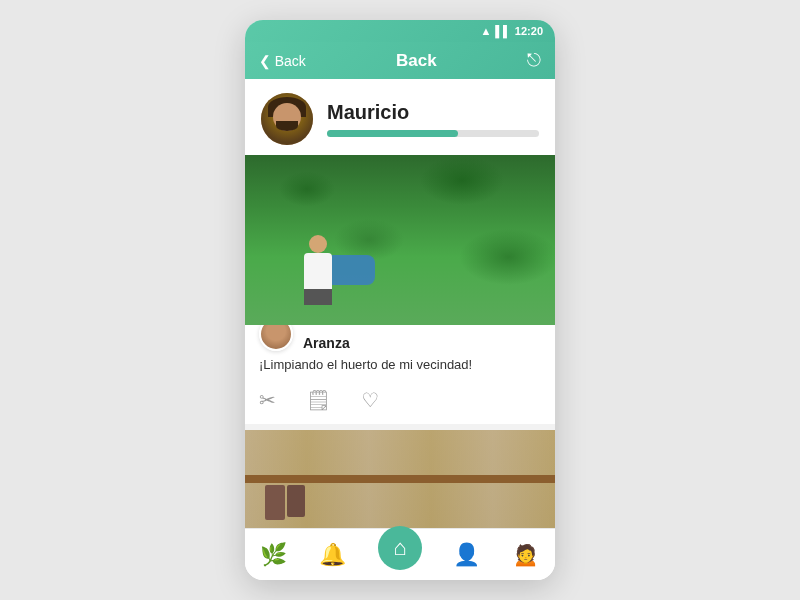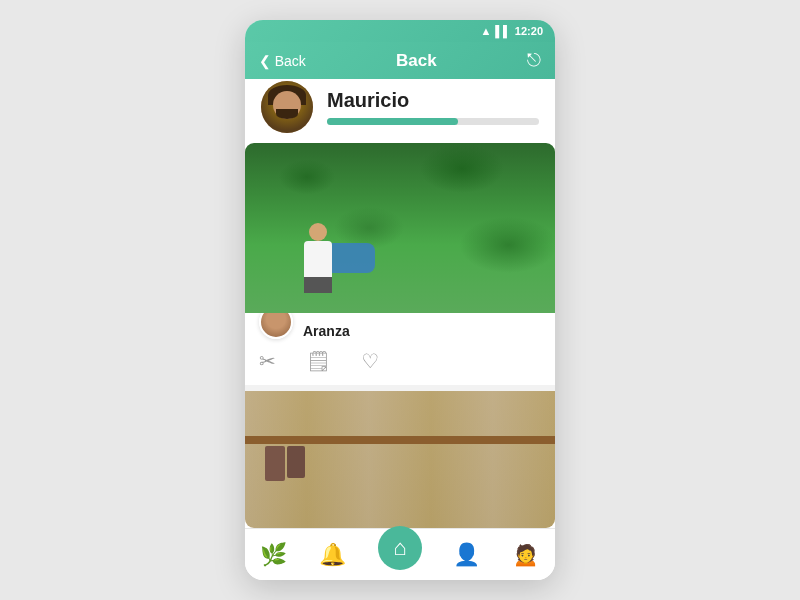--- a/index.html
+++ b/index.html
@@ -66,21 +66,21 @@
     }
     .nav-edit-icon {
       font-size: 18px;
       cursor: pointer;
     }
 
     
     .profile-section {
       display: flex;
       align-items: center;
-      padding: 2px 16px 10px 16px;
+      padding: 14px 16px 10px 16px;
       gap: 14px;
     }
     .avatar {
       width: 52px;
       height: 52px;
       border-radius: 50%;
       overflow: hidden;
       flex-shrink: 0;
       background: #c8a882;
     }
@@ -136,21 +136,20 @@
       background: #4ab89a;
       border-radius: 6px;
       height: 100%;
     }
 
     
     .feed {
       flex: 1;
       overflow-y: auto;
       background: #f2f2f2;
-      border-radius: 9px;
     }
 
     .card {
       background: #fff;
       margin-bottom: 6px;
     }
 
     .card-image {
       width: 100%;
       height: 170px;
@@ -375,20 +374,21 @@
             <div class="person-head"></div>
             <div class="person-body"></div>
             <div class="person-pants"></div>
           </div>
         </div>
       </div>
       <div class="card-meta">
         <div class="mini-avatar mini-avatar-aranza"></div>
         <span class="card-username">Aranza</span>
       </div>
+      <div class="card-text">¡Limpiando el huerto de mi vecindad!</div>
       <div class="card-actions">
         <span class="action-btn">✂</span>
         <span class="action-btn">🗒</span>
         <span class="action-btn">♡</span>
       </div>
     </div>
 
     <div class="card">
       <div class="card-image">
         <div class="store-scene">

